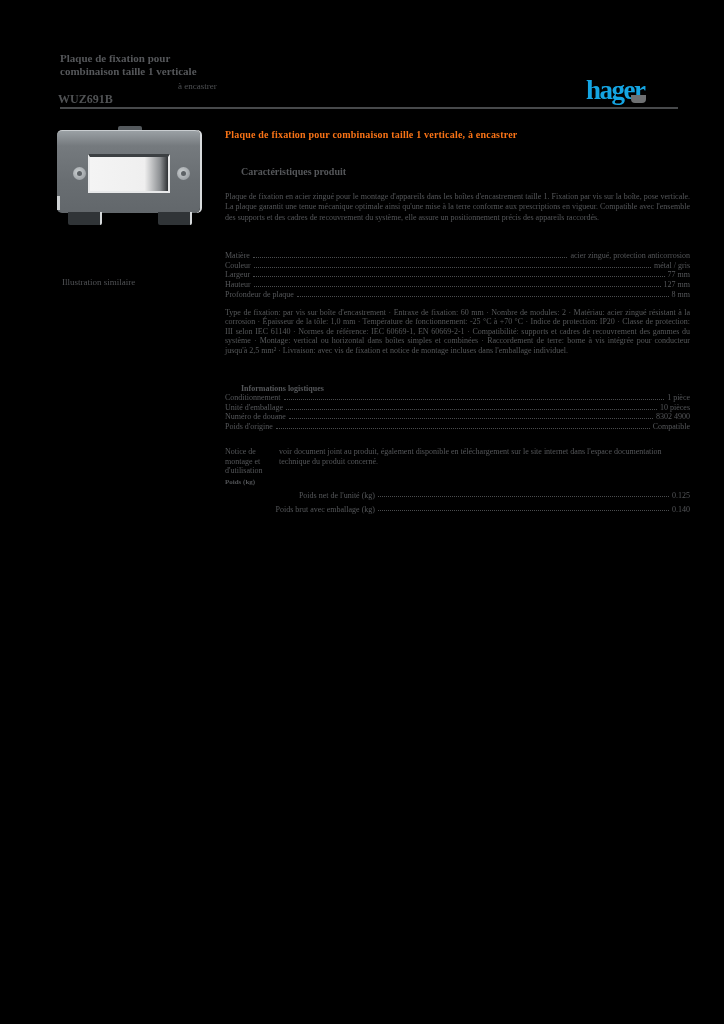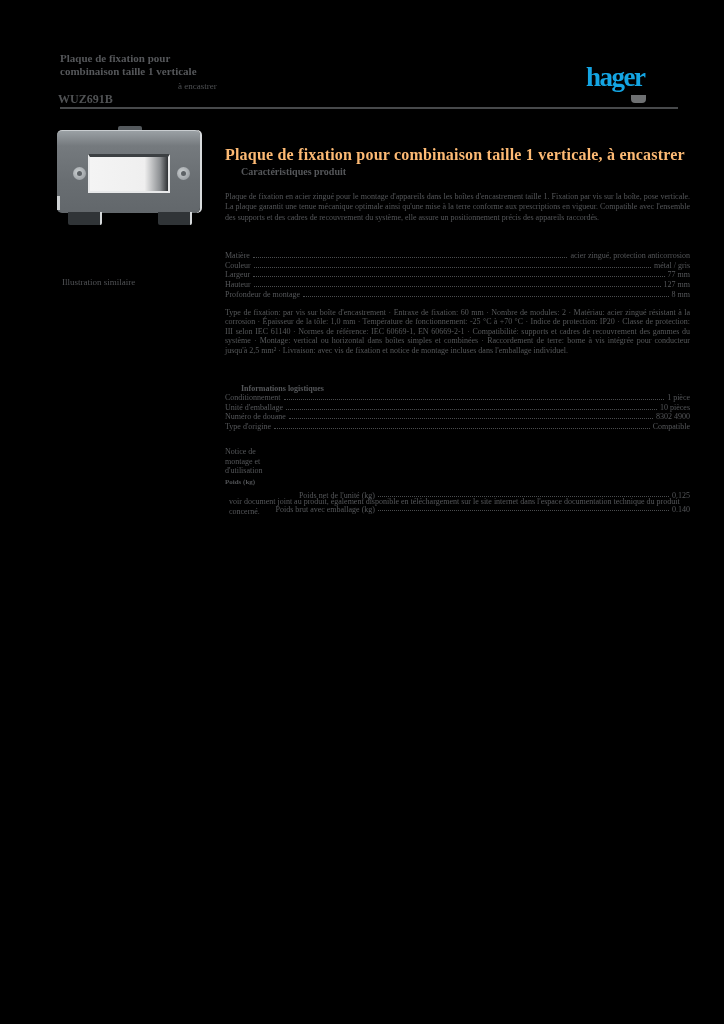--- a/index.html
+++ b/index.html
@@ -5,21 +5,21 @@
   html,body{margin:0;padding:0;background:#000;}
   .page{position:relative;width:724px;height:1024px;background:#000;overflow:hidden;
         font-family:Liberation Serif, serif;color:#55575a;margin-top:40px;}
 
   
   .hdr-title{position:absolute;left:60px;top:12px;width:230px;
              font-size:11px;font-weight:bold;line-height:13px;color:#55575a;}
   .hdr-sub{position:absolute;left:178px;top:41px;font-size:9px;color:#4e5053;}
   .hdr-ref{position:absolute;left:58px;top:52px;font-size:12px;font-weight:bold;color:#505254;}
   .hdr-rule{position:absolute;left:60px;top:67px;width:618px;height:2px;background:#47494b;}
-  .logo{position:absolute;left:586px;top:22px;font-size:27px;font-weight:bold;
+  .logo{position:absolute;left:586px;top:35px;font-size:27px;font-weight:bold;
         letter-spacing:-1.5px;color:#14a5e3;}
   .logo-tail{position:absolute;left:631px;top:55px;width:15px;height:8px;background:#6e7072;
              border-radius:0 0 4px 4px;}
 
   
   .prod{position:absolute;left:57px;top:86px;width:143px;height:100px;}
   .plate{position:absolute;left:0;top:4px;width:143px;height:82px;border-radius:5px;
          background:linear-gradient(180deg,#9aa0a4 0%,#757a7e 18%,#696e72 60%,#62676b 100%);
          border-top:1px solid #c9cdd0;box-shadow:2px 0 0 #d8dbdd;}
   .plate-tab{position:absolute;left:61px;top:0;width:24px;height:7px;background:#54595d;border-radius:2px;}
@@ -31,35 +31,35 @@
   .screw .pin{position:absolute;left:4px;top:4px;width:5px;height:5px;border-radius:50%;background:#5c6165;}
   .screw-l{left:16px;top:41px;} .screw-r{left:120px;top:41px;}
   .foot{position:absolute;top:86px;width:32px;height:13px;background:#303437;
         border-right:2px solid #d4d7d9;border-radius:0 0 2px 2px;}
   .foot-l{left:11px;} .foot-r{left:101px;}
   .edge-hl{position:absolute;left:0;top:70px;width:3px;height:14px;background:#cfd2d4;}
   .prod-caption{position:absolute;left:62px;top:237px;width:126px;font-size:9px;color:#515356;}
 
   
   .main{position:absolute;left:225px;top:0;width:465px;}
-  .m-title{position:absolute;left:0;top:106px;width:465px;font-size:16px;font-weight:bold;
-           letter-spacing:.2px;color:#fdba74;white-space:nowrap;}
+  .m-title{position:absolute;left:0;top:89px;width:465px;font-size:10px;font-weight:bold;
+           letter-spacing:.2px;color:#f97316;white-space:nowrap;}
   .m-section{position:absolute;left:16px;top:126px;font-size:10px;font-weight:bold;color:#55575a;}
   .m-desc{position:absolute;left:0;top:152px;width:465px;font-size:8px;line-height:10.4px;
           text-align:justify;color:#55575a;margin:0;}
   .speclist{position:absolute;left:0;width:465px;}
   .sa{top:211px;} .sb{top:353px;}
   .srow{display:flex;align-items:baseline;height:9.7px;font-size:8px;color:#55575a;}
   .srow .lbl{white-space:nowrap;}
   .srow .dots{flex:1;border-bottom:1px dotted #4b4d4f;margin:0 3px 2px 3px;}
   .srow .val{white-space:nowrap;}
   .m-dense{position:absolute;left:0;top:268px;width:465px;font-size:8px;line-height:9.4px;
            text-align:justify;color:#56585a;margin:0;}
   .sb-head{position:absolute;left:0;top:344px;font-size:8px;font-weight:bold;color:#55575a;padding-left:16px;}
-  .notice{position:absolute;left:0;top:407px;width:465px;display:flex;font-size:8px;line-height:9.5px;color:#55575a;flex-direction:column;}
+  .notice{position:absolute;left:0;top:407px;width:465px;display:flex;font-size:8px;line-height:9.5px;color:#55575a;}
   .notice .nlbl{width:50px;flex:0 0 50px;}
   .notice .ntxt{flex:1;padding-left:4px;}
   .w-head{position:absolute;left:0;top:438px;font-size:7px;font-weight:bold;color:#515356;}
   .weights{position:absolute;left:0;top:451px;width:465px;}
   .wrow{display:flex;align-items:flex-start;min-height:14px;font-size:8px;color:#55575a;text-align:right;}
   .wrow .lbl{width:150px;flex:0 0 150px;line-height:9.5px;}
   .wrow .dots{flex:1;border-bottom:1px dotted #4b4d4f;margin:0 3px 4px 3px;height:5px;}
   .wrow .val{white-space:nowrap;}
 
   
@@ -126,21 +126,21 @@
         <span class="lbl">Largeur</span>
         <span class="dots"></span>
         <span class="val">77 mm</span>
       </div>
       <div class="srow">
         <span class="lbl">Hauteur</span>
         <span class="dots"></span>
         <span class="val">127 mm</span>
       </div>
       <div class="srow">
-        <span class="lbl">Profondeur de montage</span>
+        <span class="lbl">Profondeur de plaque</span>
         <span class="dots"></span>
         <span class="val">8 mm</span>
       </div>
     </div>
 
     <p class="m-dense">Type de fixation: par vis sur boîte d'encastrement · Entraxe de fixation: 60 mm · Nombre de modules: 2 · Matériau: acier zingué résistant à la corrosion · Épaisseur de la tôle: 1,0 mm · Température de fonctionnement: -25 °C à +70 °C · Indice de protection: IP20 · Classe de protection: III selon IEC 61140 · Normes de référence: IEC 60669-1, EN 60669-2-1 · Compatibilité: supports et cadres de recouvrement des gammes du système · Montage: vertical ou horizontal dans boîtes simples et combinées · Raccordement de terre: borne à vis intégrée pour conducteur jusqu'à 2,5 mm² · Livraison: avec vis de fixation et notice de montage incluses dans l'emballage individuel.</p>
 
     <div class="sb-head">Informations logistiques</div>
     <div class="speclist sb">
       <div class="srow">
@@ -152,21 +152,21 @@
         <span class="lbl">Unité d'emballage</span>
         <span class="dots"></span>
         <span class="val">10 pièces</span>
       </div>
       <div class="srow">
         <span class="lbl">Numéro de douane</span>
         <span class="dots"></span>
         <span class="val">8302 4900</span>
       </div>
       <div class="srow">
-        <span class="lbl">Type d'origine</span>
+        <span class="lbl">Poids d'origine</span>
         <span class="dots"></span>
         <span class="val">Compatible</span>
       </div>
     </div>
 
     <div class="notice">
       <span class="nlbl">Notice de montage et d'utilisation</span>
       <span class="ntxt">voir document joint au produit, également disponible en téléchargement sur le site internet dans l'espace documentation technique du produit concerné.</span>
     </div>
 

